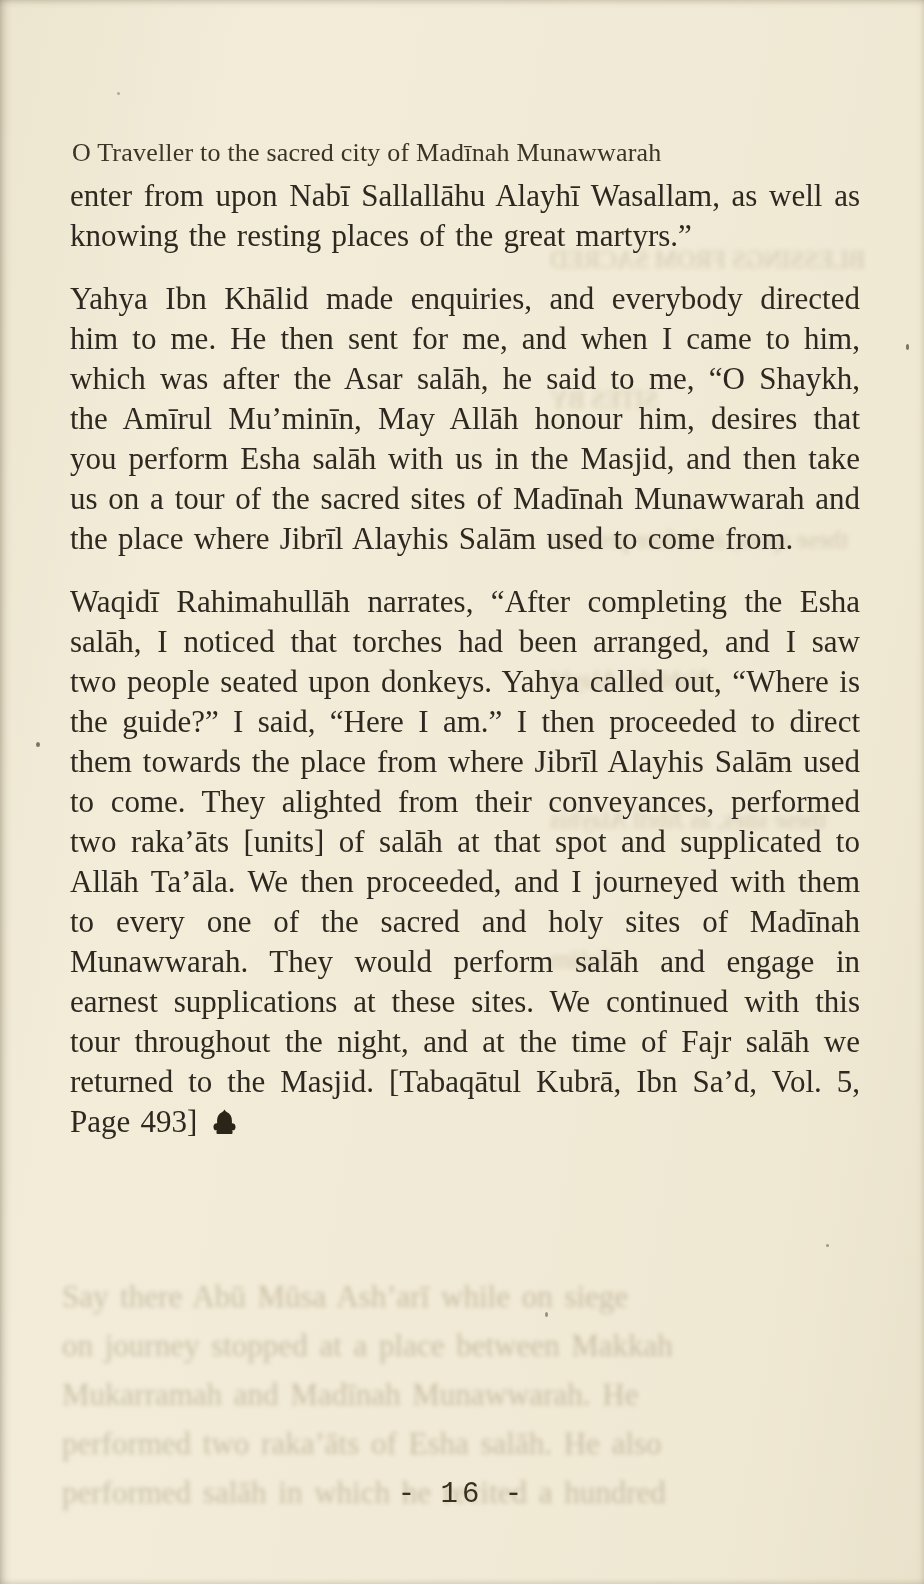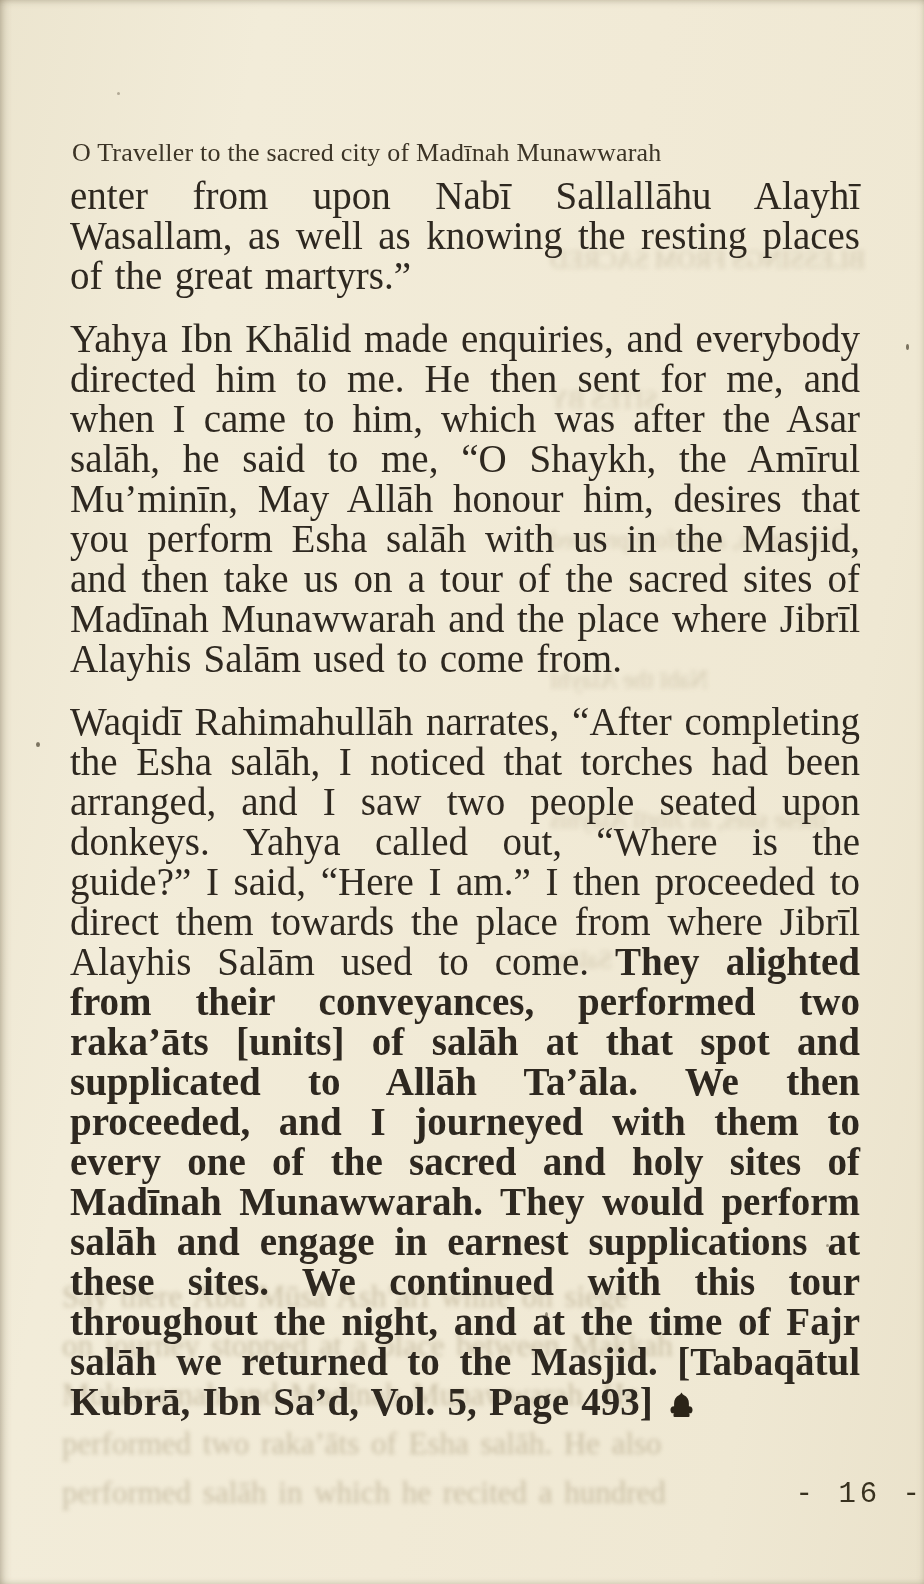--- a/index.html
+++ b/index.html
@@ -18,38 +18,38 @@
                 inset 0 -4px 8px -5px rgba(95,82,55,.18);
   }
   .running-header {
     position: absolute; left: 72px; top: 138px;
     font-size: 26px;
     letter-spacing: .2px;
     color: #3c3426;
   }
   .body-text {
     position: absolute; left: 70px; top: 176px; width: 790px;
-    font-size: 39px; line-height: 40px;
+    font-size: 31px; line-height: 40px;
     color: #2e2820;
     text-align: justify;
     word-spacing: 2.5px;
   }
   .para { margin: 0 0 23px 0; }
   .run-regular { }
-  .run-bold { font-weight: bold; margin-top: 9px; }
+  .run-bold { font-weight: normal; margin-top: 9px; }
   .run-underline { text-underline-offset: 4px; }
   .dome-icon {
     display: inline-block;
     width: 25px; height: 27px;
     vertical-align: -4px;
     margin-left: 4px;
   }
   .page-number {
     position: absolute; left: 0; right: 0; top: 1478px;
-    text-align: right;
+    text-align: center;
     font-family: "Liberation Mono", "DejaVu Sans Mono", monospace;
     font-size: 29px;
     letter-spacing: 4px;
     color: #38311f;
   }
   
   .ghost { pointer-events: none; user-select: none; }
   .ghost-bottom {
     position: absolute; left: 62px; top: 1272px; width: 800px;
     font-size: 31px; line-height: 49px;

